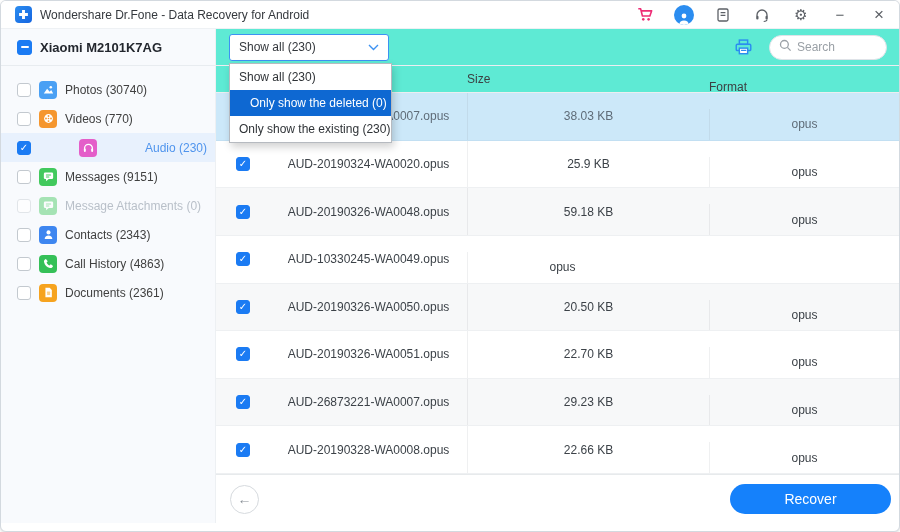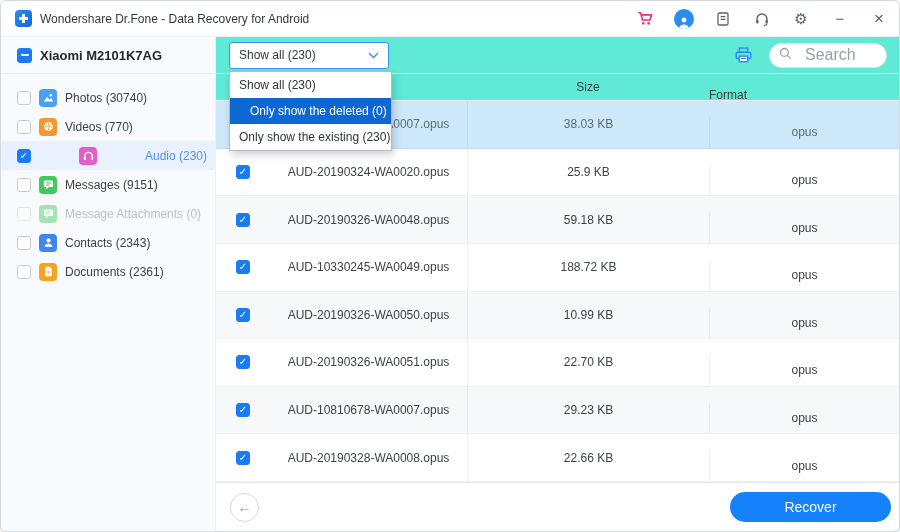--- a/index.html
+++ b/index.html
@@ -4,21 +4,21 @@
 <style>
   * { margin:0; padding:0; box-sizing:border-box; }
   html,body { background:#ffffff; }
   body { font-family:"Liberation Sans","DejaVu Sans",sans-serif; }
   .window{
     width:900px;height:532px;border:1px solid #d3d9df;border-radius:6px;
     overflow:hidden;background:#fff;position:relative;
     box-shadow:0 1px 3px rgba(0,0,0,.15);
   }
   
-  .titlebar{height:36px;display:flex;align-items:center;padding:0 10px 0 14px;background:#fff;border-bottom:1px solid #eef1f4;}
+  .titlebar{height:28px;display:flex;align-items:center;padding:0 10px 0 14px;background:#fff;border-bottom:1px solid #eef1f4;}
   .app-logo{width:17px;height:17px;border-radius:4px;background:linear-gradient(135deg,#2b8df0,#1565e0);display:flex;align-items:center;justify-content:center;margin-right:8px;flex:0 0 auto;}
   .win-title{font-size:12px;color:#35393e;}
   .tb-icons{margin-left:auto;display:flex;align-items:center;gap:19px;}
   .tbi{display:flex;align-items:center;justify-content:center;width:20px;height:20px;cursor:pointer;}
   .tbi.glyph{font-size:15px;color:#5c6066;line-height:1;}
   .tbi.glyph.close{font-size:17px;}
   .acct{width:20px;height:20px;border-radius:50%;background:#2b8df0;display:flex;align-items:flex-end;justify-content:center;overflow:hidden;}
   
   .bodyrow{display:flex;height:494px;}
   .sidebar{width:215px;background:#f8fafd;border-right:1px solid #edf0f3;display:flex;flex-direction:column;}
@@ -40,26 +40,26 @@
   .cb.indet::after{content:"";width:8px;height:2px;background:#fff;border-radius:1px;display:block;}
   .cb.disabled{border-color:#e1e5e9;background:#fdfdfe;}
   
   .content{flex:1;display:flex;flex-direction:column;position:relative;background:#5eead4;}
   .toolbar{height:36px;display:flex;align-items:center;padding:0 12px 0 13px;gap:16px;}
   .filter-select{width:160px;height:27px;border:1px solid #3d92f2;border-radius:3px;display:flex;align-items:center;padding:0 9px;font-size:12px;color:#33373c;cursor:pointer;background:#fff;}
   .filter-select .chev{margin-left:auto;display:flex;}
   .spacer{flex:1;}
   .printer{display:flex;align-items:center;cursor:pointer;}
   .searchbox{width:118px;height:25px;border:1px solid #dfe3e8;border-radius:13px;display:flex;align-items:center;padding:0 9px;gap:5px;background:#fff;cursor:text;}
-  .searchbox .ph{font-size:16px;color:#9aa0a6;margin-left:8px;}
+  .searchbox .ph{font-size:12px;color:#9aa0a6;}
   
   .thead{height:28px;display:flex;align-items:center;border-top:1px solid #eceef1;border-bottom:1px solid #eceef1;font-size:12px;color:#3c4043;}
   .col-check{width:54px;}
   .col-name{width:197px;text-align:center;}
-  .col-size{flex:1;text-align:center;}
+  .col-size{flex:1;}
   .col-format{width:190px;text-align:left;margin-top:16px;}
   .tbody{flex:1;display:flex;flex-direction:column;}
   .trow{flex:1;display:flex;align-items:center;border-bottom:1px solid #eef0f2;font-size:12px;color:#3c4248;background:#fff;}
   .trow:nth-child(odd):not(.hl){background:#f7f8f9;}
   .trow.hl{background:#cce8f9;color:#5f6c78;border-bottom-color:#c2dff2;}
   .trow .col-check{display:flex;justify-content:center;}
   .trow .col-size,.trow .col-format{border-left:1px solid rgba(120,130,140,.12);align-self:stretch;display:flex;align-items:center;justify-content:center;}
   
   .footer{height:49px;border-top:1px solid #e7eaec;display:flex;align-items:center;padding:0 8px 0 14px;background:#fff;}
   .back-btn{width:29px;height:29px;border-radius:50%;border:1px solid #d6dade;color:#8a9097;display:flex;align-items:center;justify-content:center;font-size:14px;cursor:pointer;background:#fff;}
@@ -190,20 +190,29 @@
             <div class="app-ic" style="background: rgb(62, 134, 240);">
               <svg width="13" height="13" viewBox="0 0 16 16">
                 <circle cx="8" cy="5.4" r="2.5" fill="#fff"></circle>
                 <path d="M3.3 13.4 C3.3 10.7 5.3 9.2 8 9.2 C10.7 9.2 12.7 10.7 12.7 13.4 Z" fill="#fff"></path>
               </svg>
             </div>
             <span class="lbl">Contacts (2343)</span>
           </div>
           <div class="side-item">
             <div class="cb"></div>
+            <div class="app-ic" style="background: rgb(53, 192, 88);">
+              <svg width="13" height="13" viewBox="0 0 16 16">
+                <path d="M4.8 2.4 L7.1 5.1 L5.6 6.9 C6.4 8.6 7.5 9.7 9.1 10.5 L10.9 9 L13.6 11.2 C13.1 13 11.6 14 9.8 13.6 C6 12.7 3.3 10 2.5 6.2 C2.1 4.5 3.1 3 4.8 2.4 Z" fill="#fff"></path>
+              </svg>
+            </div>
+            <span class="lbl">Call History (4863)</span>
+          </div>
+          <div class="side-item">
+            <div class="cb"></div>
             <div class="app-ic" style="background: rgb(246, 163, 31);">
               <svg width="13" height="13" viewBox="0 0 16 16">
                 <path d="M4.2 2.2 h5.2 l2.7 2.7 v8.9 h-7.9 Z" fill="#fff"></path>
                 <rect x="6" y="7" width="4.2" height="1.1" rx="0.5" fill="#f6a31f"></rect>
                 <rect x="6" y="9.3" width="4.2" height="1.1" rx="0.5" fill="#f6a31f"></rect>
               </svg>
             </div>
             <span class="lbl">Documents (2361)</span>
           </div>
         </div>
@@ -270,44 +279,43 @@
             </div>
             <div class="col-name">AUD-20190326-WA0048.opus</div>
             <div class="col-size">59.18 KB</div>
             <div class="col-format">opus</div>
           </div>
           <div class="trow">
             <div class="col-check">
               <div class="cb checked"></div>
             </div>
             <div class="col-name">AUD-10330245-WA0049.opus</div>
-            <div class="col-size">188.72 KB</div>
             <div class="col-format">opus</div>
           </div>
           <div class="trow">
             <div class="col-check">
               <div class="cb checked"></div>
             </div>
             <div class="col-name">AUD-20190326-WA0050.opus</div>
-            <div class="col-size">10.99 KB</div>
+            <div class="col-size">20.50 KB</div>
             <div class="col-format">opus</div>
           </div>
           <div class="trow">
             <div class="col-check">
               <div class="cb checked"></div>
             </div>
             <div class="col-name">AUD-20190326-WA0051.opus</div>
             <div class="col-size">22.70 KB</div>
             <div class="col-format">opus</div>
           </div>
           <div class="trow">
             <div class="col-check">
               <div class="cb checked"></div>
             </div>
-            <div class="col-name">AUD-10810678-WA0007.opus</div>
+            <div class="col-name">AUD-26873221-WA0007.opus</div>
             <div class="col-size">29.23 KB</div>
             <div class="col-format">opus</div>
           </div>
           <div class="trow">
             <div class="col-check">
               <div class="cb checked"></div>
             </div>
             <div class="col-name">AUD-20190328-WA0008.opus</div>
             <div class="col-size">22.66 KB</div>
             <div class="col-format">opus</div>

